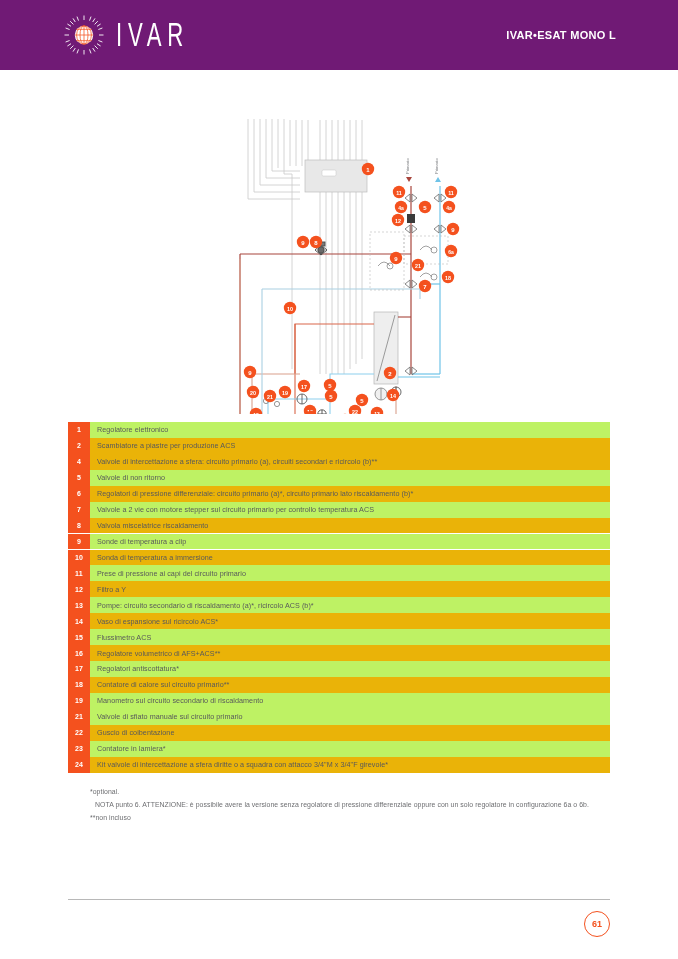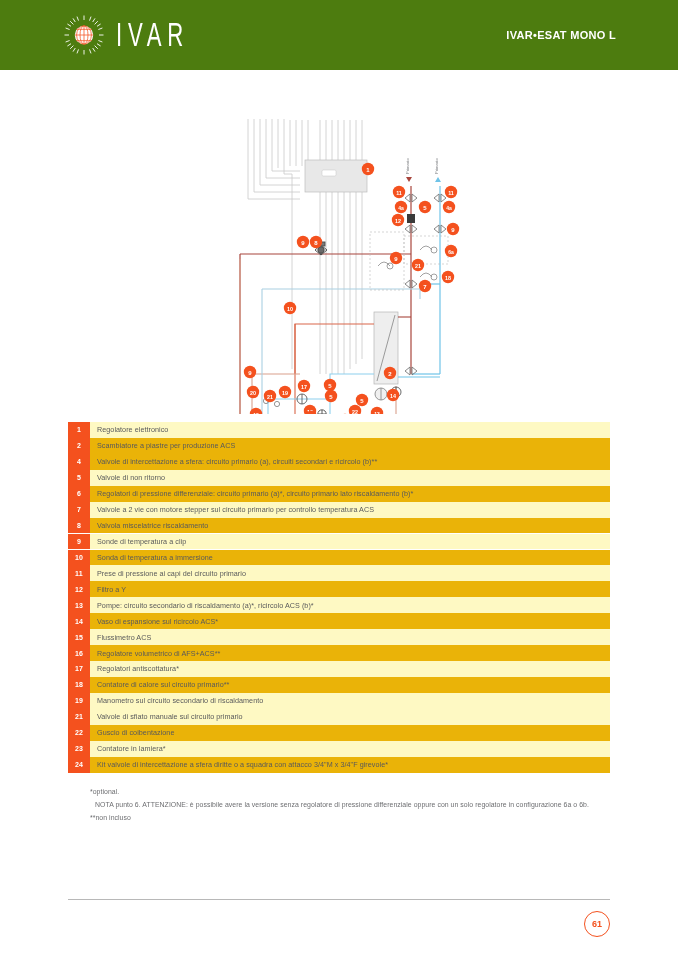--- a/index.html
+++ b/index.html
@@ -10,21 +10,21 @@
     height: 959px;
     background: #ffffff;
     font-family: "Liberation Sans", sans-serif;
     position: relative;
     overflow: hidden;
   }
 
   
   .header {
     height: 70px;
-    background: #4d7c0f;
+    background: #701a75;
     position: relative;
     display: flex;
     align-items: center;
   }
   .logo-wrap {
     display: flex;
     align-items: center;
     margin-left: 64px;
     gap: 12px;
   }
@@ -78,21 +78,21 @@
     color: #ffffff;
     font-size: 7px;
     font-weight: bold;
     display: flex;
     align-items: center;
     justify-content: center;
     letter-spacing: 0.2px;
   }
   .legend-row .desc {
     flex: 1;
-    background: #fef9c3;
+    background: #bef264;
     color: #58595b;
     font-size: 7.2px;
     display: flex;
     align-items: center;
     padding-left: 7px;
     letter-spacing: 0.05px;
   }
   .legend-row.alt .desc { background: #eab308; }
 
   

